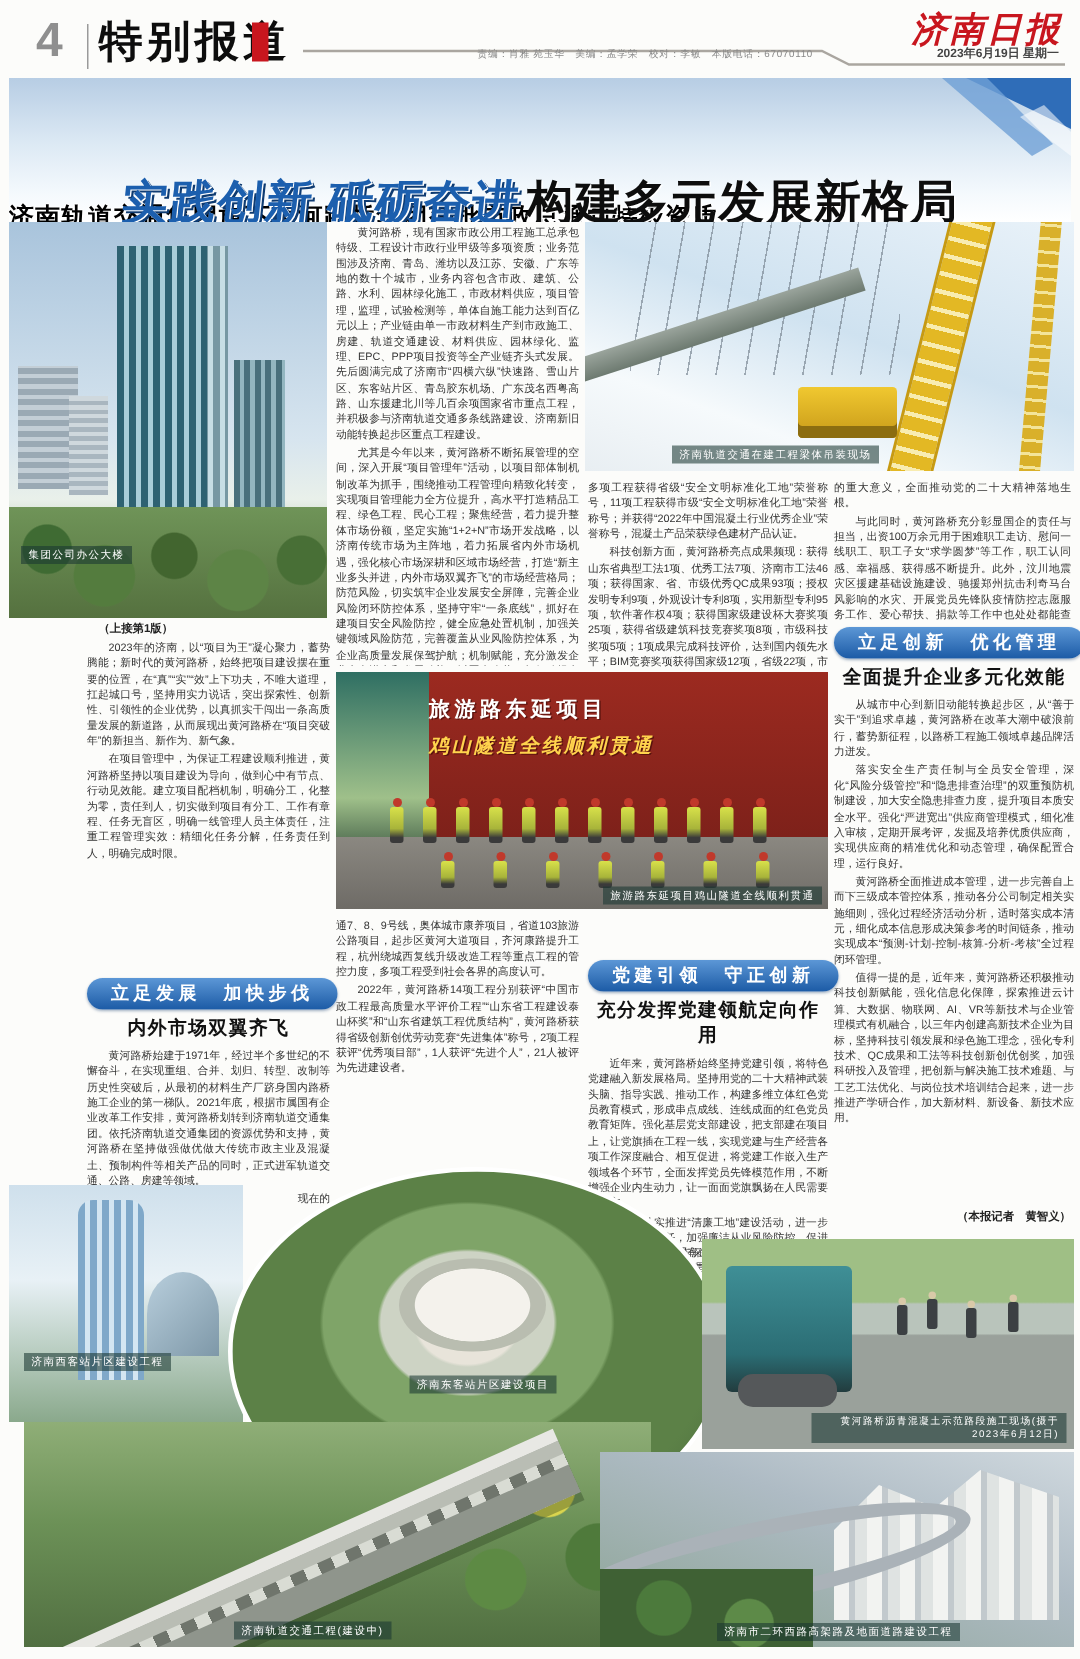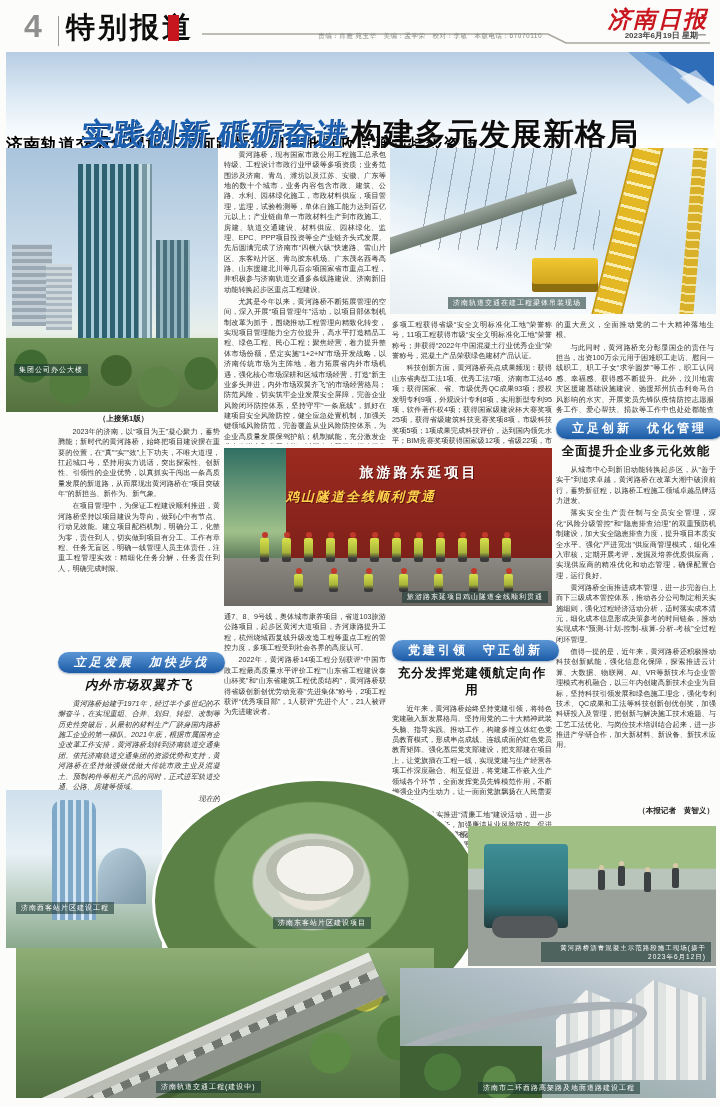--- a/index.html
+++ b/index.html
@@ -70,21 +70,21 @@
   .girder{position:absolute;left:-30px;top:64px;width:220px;height:16px;transform:rotate(-18deg);
       background:linear-gradient(180deg,#9aa49c,#6d7a70);}
   .cables{position:absolute;left:30px;top:-8px;width:180px;height:110px;
       background:repeating-linear-gradient(100deg,transparent 0 18px,#7b8894 18px 19px);opacity:.7;}
 
   .photo-group{left:224px;top:448px;width:328px;height:158px;background:#5d5a57;}
   .group-wall{position:absolute;left:0;top:0;width:62px;height:120px;
       background:linear-gradient(180deg,#2f6f63,#9fc08a 70%,#47634a);}
   .group-banner{position:absolute;left:62px;top:0;right:0;height:110px;
       background:linear-gradient(180deg,#9c2a20,#7e211a);}
-  .banner-l1{position:absolute;left:0;right:0;top:16px;text-align:center;font-size:14px;font-weight:900;
+  .banner-l1{position:absolute;left:0;right:0;top:16px;text-align:left;font-size:14px;font-weight:900;
       color:#fff;letter-spacing:3px;text-shadow:1px 1px 0 #5a130e;}
   .banner-l2{position:absolute;left:0;right:0;top:40px;text-align:left;font-size:13px;font-weight:900;
       color:#ffd34d;letter-spacing:2px;text-shadow:1px 1px 0 #5a130e;font-style:italic;}
   .group-ground{position:absolute;left:0;bottom:0;width:100%;height:48px;
       background:linear-gradient(180deg,#8b8881,#6e6b66);}
   .people-row{position:absolute;left:36px;bottom:44px;display:flex;gap:13px;}
   .people-row.front{left:70px;bottom:14px;gap:26px;}
   .fig{position:relative;width:9px;height:24px;border-radius:2px;
       background:linear-gradient(180deg,#d8e14a,#a8b43a 60%,#3a3a3a 85%);}
   .fig::before{content:"";position:absolute;top:-6px;left:2px;width:6px;height:6px;border-radius:50%;background:#c0392b;}
@@ -187,26 +187,26 @@
   <div class="abs photo photo-crane">
     <div class="cables"></div>
     <div class="crane-boom"></div>
     <div class="crane-boom2"></div>
     <div class="girder"></div>
     <div class="crane-cab"></div>
     <div class="cap" style="left:58px;bottom:5px;">济南轨道交通在建工程梁体吊装现场</div>
   </div>
 
   <div class="abs txt" style="left:58px;top:414px;width:162px;height:236px;">
-    <p class="note" style="text-indent:1em;margin-left:33px;">（上接第1版）</p>
+    <p class="note" style="text-indent:1em;">（上接第1版）</p>
     <p>2023年的济南，以“项目为王”凝心聚力，蓄势腾能；新时代的黄河路桥，始终把项目建设摆在重要的位置，在“真”“实”“效”上下功夫，不唯大道理，扛起城口号，坚持用实力说话，突出探索性、创新性、引领性的企业优势，以真抓实干闯出一条高质量发展的新道路，从而展现出黄河路桥在“项目突破年”的新担当、新作为、新气象。</p>
     <p>在项目管理中，为保证工程建设顺利推进，黄河路桥坚持以项目建设为导向，做到心中有节点、行动见效能。建立项目配档机制，明确分工，化整为零，责任到人，切实做到项目有分工、工作有章程、任务无盲区，明确一线管理人员主体责任，注重工程管理实效：精细化任务分解，任务责任到人，明确完成时限。</p>
   </div>
 
-  <div class="abs" style="left:58px;top:652px;width:162px;font-style:italic;">
+  <div class="abs" style="left:58px;top:652px;width:162px;">
     <span class="pill">立足发展　加快步伐</span>
     <div class="sub-head">内外市场双翼齐飞</div>
     <div class="txt" style="height:126px;">
       <p>黄河路桥始建于1971年，经过半个多世纪的不懈奋斗，在实现重组、合并、划归、转型、改制等历史性突破后，从最初的材料生产厂跻身国内路桥施工企业的第一梯队。2021年底，根据市属国有企业改革工作安排，黄河路桥划转到济南轨道交通集团。依托济南轨道交通集团的资源优势和支持，黄河路桥在坚持做强做优做大传统市政主业及混凝土、预制构件等相关产品的同时，正式进军轨道交通、公路、房建等领域。</p>
       <p class="tail">现在的</p>
     </div>
   </div>
 
   <div class="abs txt" style="left:224px;top:150px;width:162px;height:294px;">
     <p>黄河路桥，现有国家市政公用工程施工总承包特级、工程设计市政行业甲级等多项资质；业务范围涉及济南、青岛、潍坊以及江苏、安徽、广东等地的数十个城市，业务内容包含市政、建筑、公路、水利、园林绿化施工，市政材料供应，项目管理，监理，试验检测等，单体自施工能力达到百亿元以上；产业链由单一市政材料生产到市政施工、房建、轨道交通建设、材料供应、园林绿化、监理、EPC、PPP项目投资等全产业链齐头式发展。先后圆满完成了济南市“四横六纵”快速路、雪山片区、东客站片区、青岛胶东机场、广东茂名西粤高路、山东援建北川等几百余项国家省市重点工程，并积极参与济南轨道交通多条线路建设、济南新旧动能转换起步区重点工程建设。</p>

